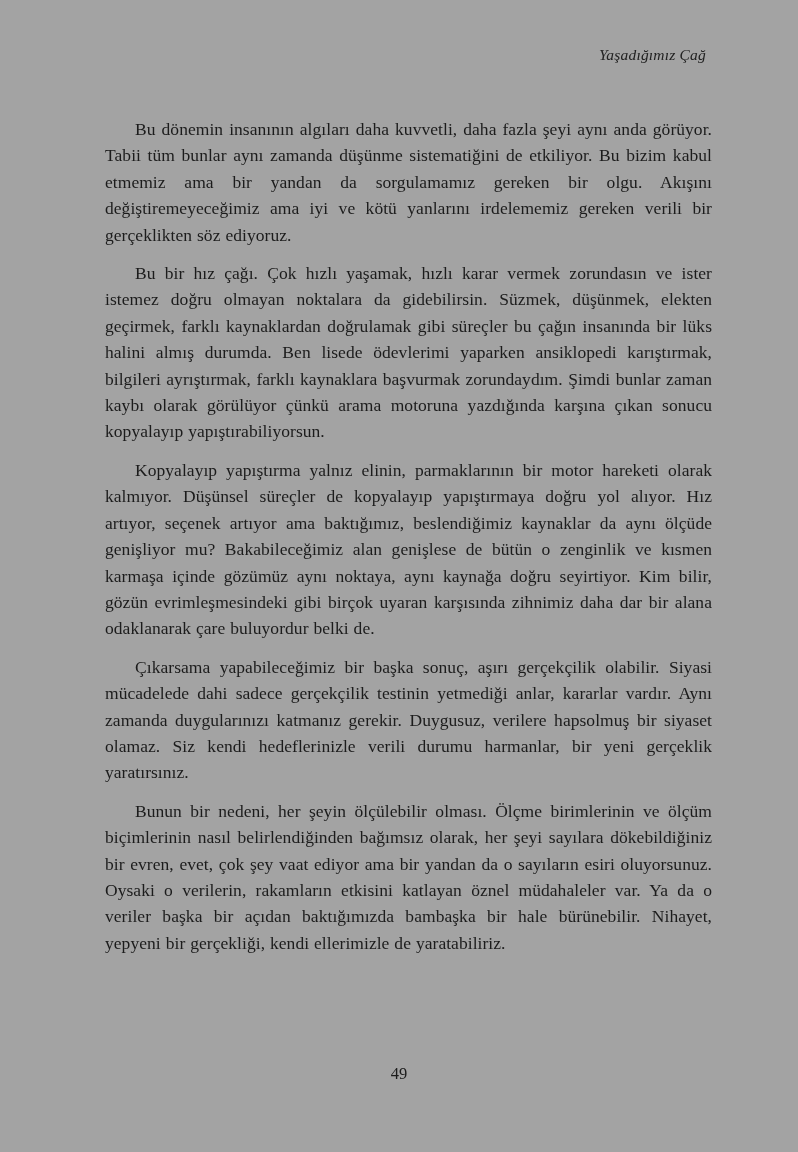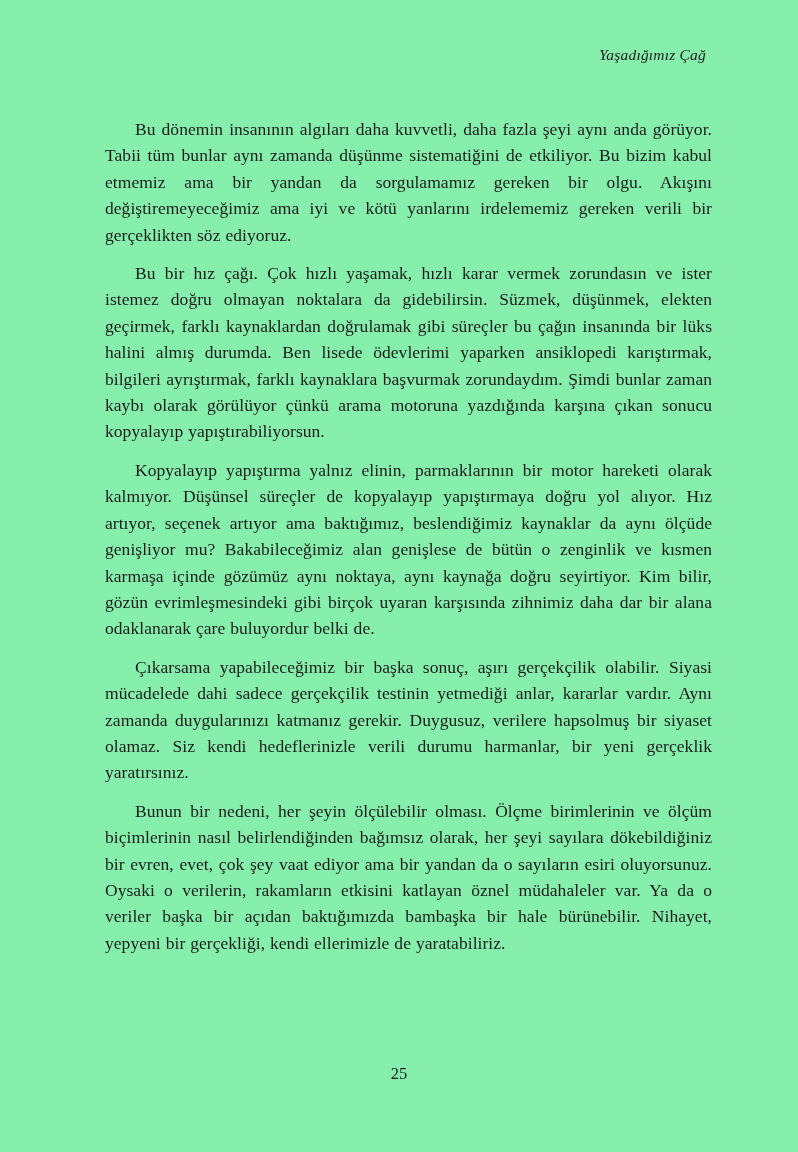--- a/index.html
+++ b/index.html
@@ -5,21 +5,21 @@
     html, body {
       margin: 0;
       padding: 0;
       background: #e9e9e9;
     }
     .page {
       position: relative;
       width: 798px;
       height: 1152px;
       margin: 0 auto;
-      background: #86efac;
+      background: #a3a3a3;
       font-family: "Liberation Serif", "DejaVu Serif", serif;
       color: #1c1c1c;
       overflow: hidden;
       box-sizing: border-box;
     }
     .running-header {
       position: absolute;
       top: 46px;
       right: 92px;
       font-style: italic;
@@ -60,15 +60,15 @@
   <div class="running-header">Yaşadığımız Çağ</div>
 
   <div class="text-block">
     <p>Bu dönemin insanının algıları daha kuvvetli, daha fazla şeyi aynı anda görüyor. Tabii tüm bunlar aynı zamanda düşünme sistematiğini de etkiliyor. Bu bizim kabul etmemiz ama bir yandan da sorgulamamız gereken bir olgu. Akışını değiştiremeyeceğimiz ama iyi ve kötü yanlarını irdelememiz gereken verili bir gerçeklikten söz ediyoruz.</p>
     <p>Bu bir hız çağı. Çok hızlı yaşamak, hızlı karar vermek zorundasın ve ister istemez doğru olmayan noktalara da gidebilirsin. Süzmek, düşünmek, elekten geçirmek, farklı kaynaklardan doğrulamak gibi süreçler bu çağın insanında bir lüks halini almış durumda. Ben lisede ödevlerimi yaparken ansiklopedi karıştırmak, bilgileri ayrıştırmak, farklı kaynaklara başvurmak zorundaydım. Şimdi bunlar zaman kaybı olarak görülüyor çünkü arama motoruna yazdığında karşına çıkan sonucu kopyalayıp yapıştırabiliyorsun.</p>
     <p>Kopyalayıp yapıştırma yalnız elinin, parmaklarının bir motor hareketi olarak kalmıyor. Düşünsel süreçler de kopyalayıp yapıştırmaya doğru yol alıyor. Hız artıyor, seçenek artıyor ama baktığımız, beslendiğimiz kaynaklar da aynı ölçüde genişliyor mu? Bakabileceğimiz alan genişlese de bütün o zenginlik ve kısmen karmaşa içinde gözümüz aynı noktaya, aynı kaynağa doğru seyirtiyor. Kim bilir, gözün evrimleşmesindeki gibi birçok uyaran karşısında zihnimiz daha dar bir alana odaklanarak çare buluyordur belki de.</p>
     <p>Çıkarsama yapabileceğimiz bir başka sonuç, aşırı gerçekçilik olabilir. Siyasi mücadelede dahi sadece gerçekçilik testinin yetmediği anlar, kararlar vardır. Aynı zamanda duygularınızı katmanız gerekir. Duygusuz, verilere hapsolmuş bir siyaset olamaz. Siz kendi hedeflerinizle verili durumu harmanlar, bir yeni gerçeklik yaratırsınız.</p>
     <p>Bunun bir nedeni, her şeyin ölçülebilir olması. Ölçme birimlerinin ve ölçüm biçimlerinin nasıl belirlendiğinden bağımsız olarak, her şeyi sayılara dökebildiğiniz bir evren, evet, çok şey vaat ediyor ama bir yandan da o sayıların esiri oluyorsunuz. Oysaki o verilerin, rakamların etkisini katlayan öznel müdahaleler var. Ya da o veriler başka bir açıdan baktığımızda bambaşka bir hale bürünebilir. Nihayet, yepyeni bir gerçekliği, kendi ellerimizle de yaratabiliriz.</p>
   </div>
 
-  <div class="page-number">25</div>
+  <div class="page-number">49</div>
 
 </div>
 
 </body></html>

